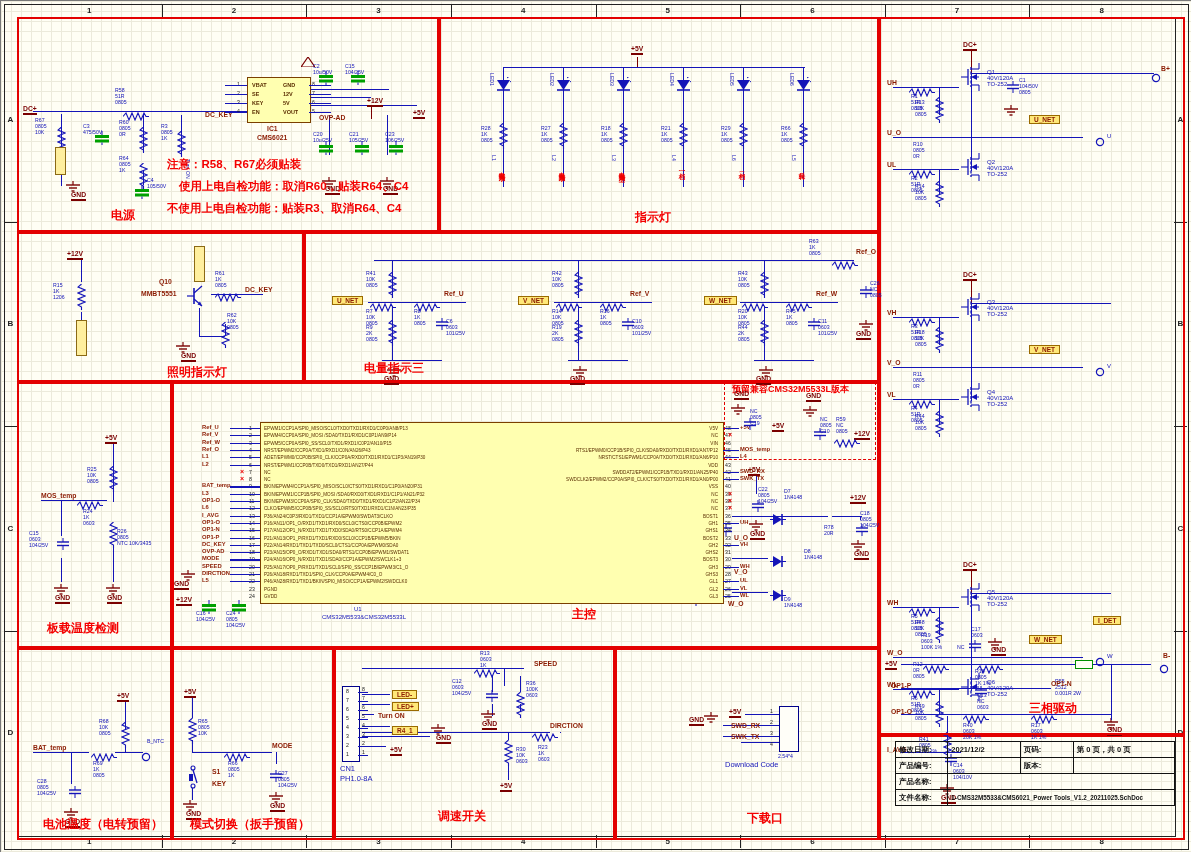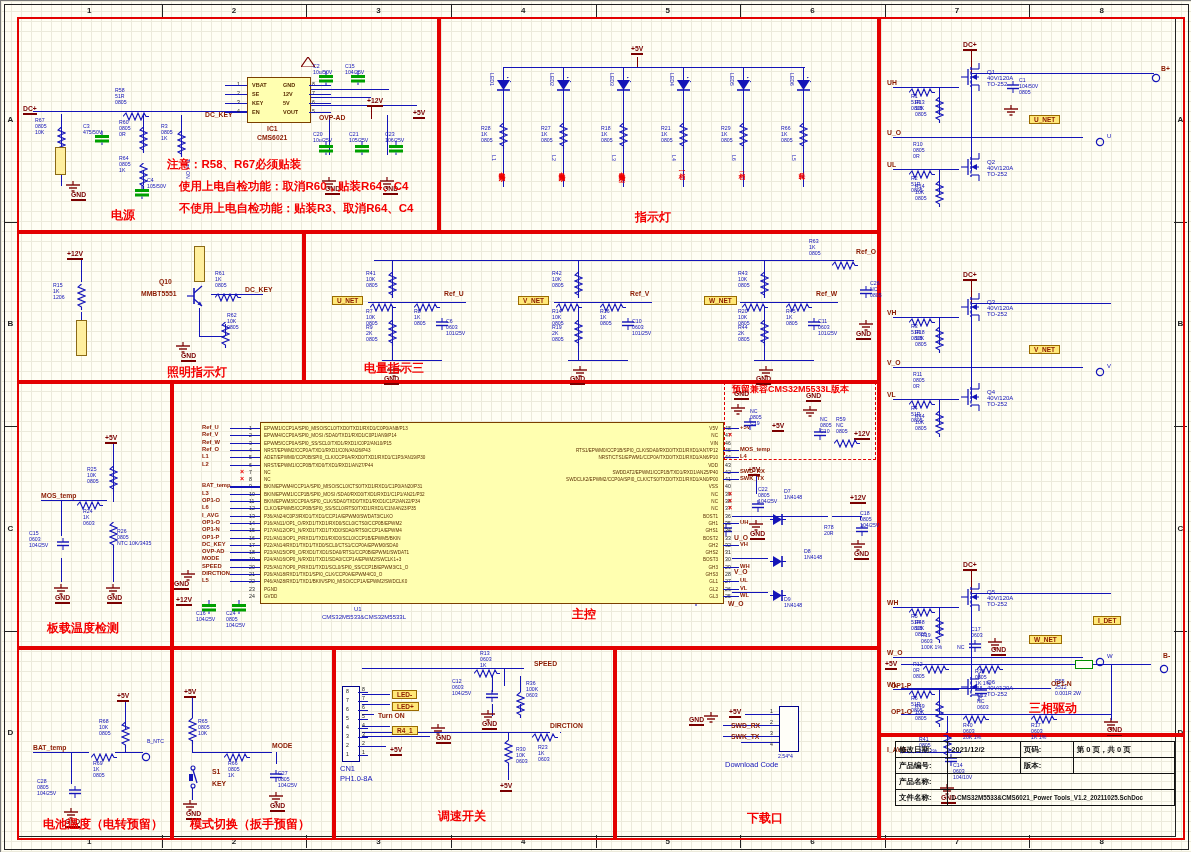--- a/index.html
+++ b/index.html
@@ -240,21 +240,21 @@
       <div class="pinL" style="left:264px;top:81px;font-size:5.5px;font-weight:bold;">5V</div>
       <div class="pn" style="left:293px;top:80px;">6</div>
       <div class="wire" style="left: 290px; top: 84px; width: 22px; height: 1.2px;"></div>
       <div class="pinL" style="left:264px;top:90px;font-size:5.5px;font-weight:bold;">VOUT</div>
       <div class="pn" style="left:293px;top:89px;">5</div>
       <div class="wire" style="left: 290px; top: 93px; width: 22px; height: 1.2px;"></div>
       <div class="d" style="left:248px;top:106px;">IC1</div>
       <div class="d" style="left:238px;top:115px;">CMS6021</div>
       <div class="note" style="left:148px;top:138px;">注意：R58、R67必须贴装</div>
       <div class="note" style="left:160px;top:160px;">使用上电自检功能：取消R60，贴装R64、C4</div>
-      <div class="note" style="left:160px;top:182px;">不使用上电自检功能：贴装R3、取消R64、C4</div>
+      <div class="note" style="left:148px;top:182px;">不使用上电自检功能：贴装R3、取消R64、C4</div>
       <div class="blabel" style="left:92px;top:188px;">电源</div>
     </div>
   <div class="blk" id="blk-indicator" style="left:436px;top:16px;width:440px;height:213px;">
       <div class="p" style="left:192px;top:26px;">+5V</div>
       <div class="wire" style="left: 64px; top: 48px; width: 302px; height: 1.2px;"></div>
       <div class="wired" style="left: 198px; top: 38px; width: 1.2px; height: 10px;"></div>
       <div class="wire" style="left: 64px; top: 48px; width: 1.2px; height: 120px;"></div>
       <div class="sym" style="left:57px;top:58px;"><svg width="15" height="20" viewBox="0 0 15 20">
           <polygon points="1,3 14,3 7.5,13" fill="#1414b8"></polygon>
           <line x1="1" y1="13" x2="14" y2="13" stroke="#1414b8" stroke-width="1.6"></line>

